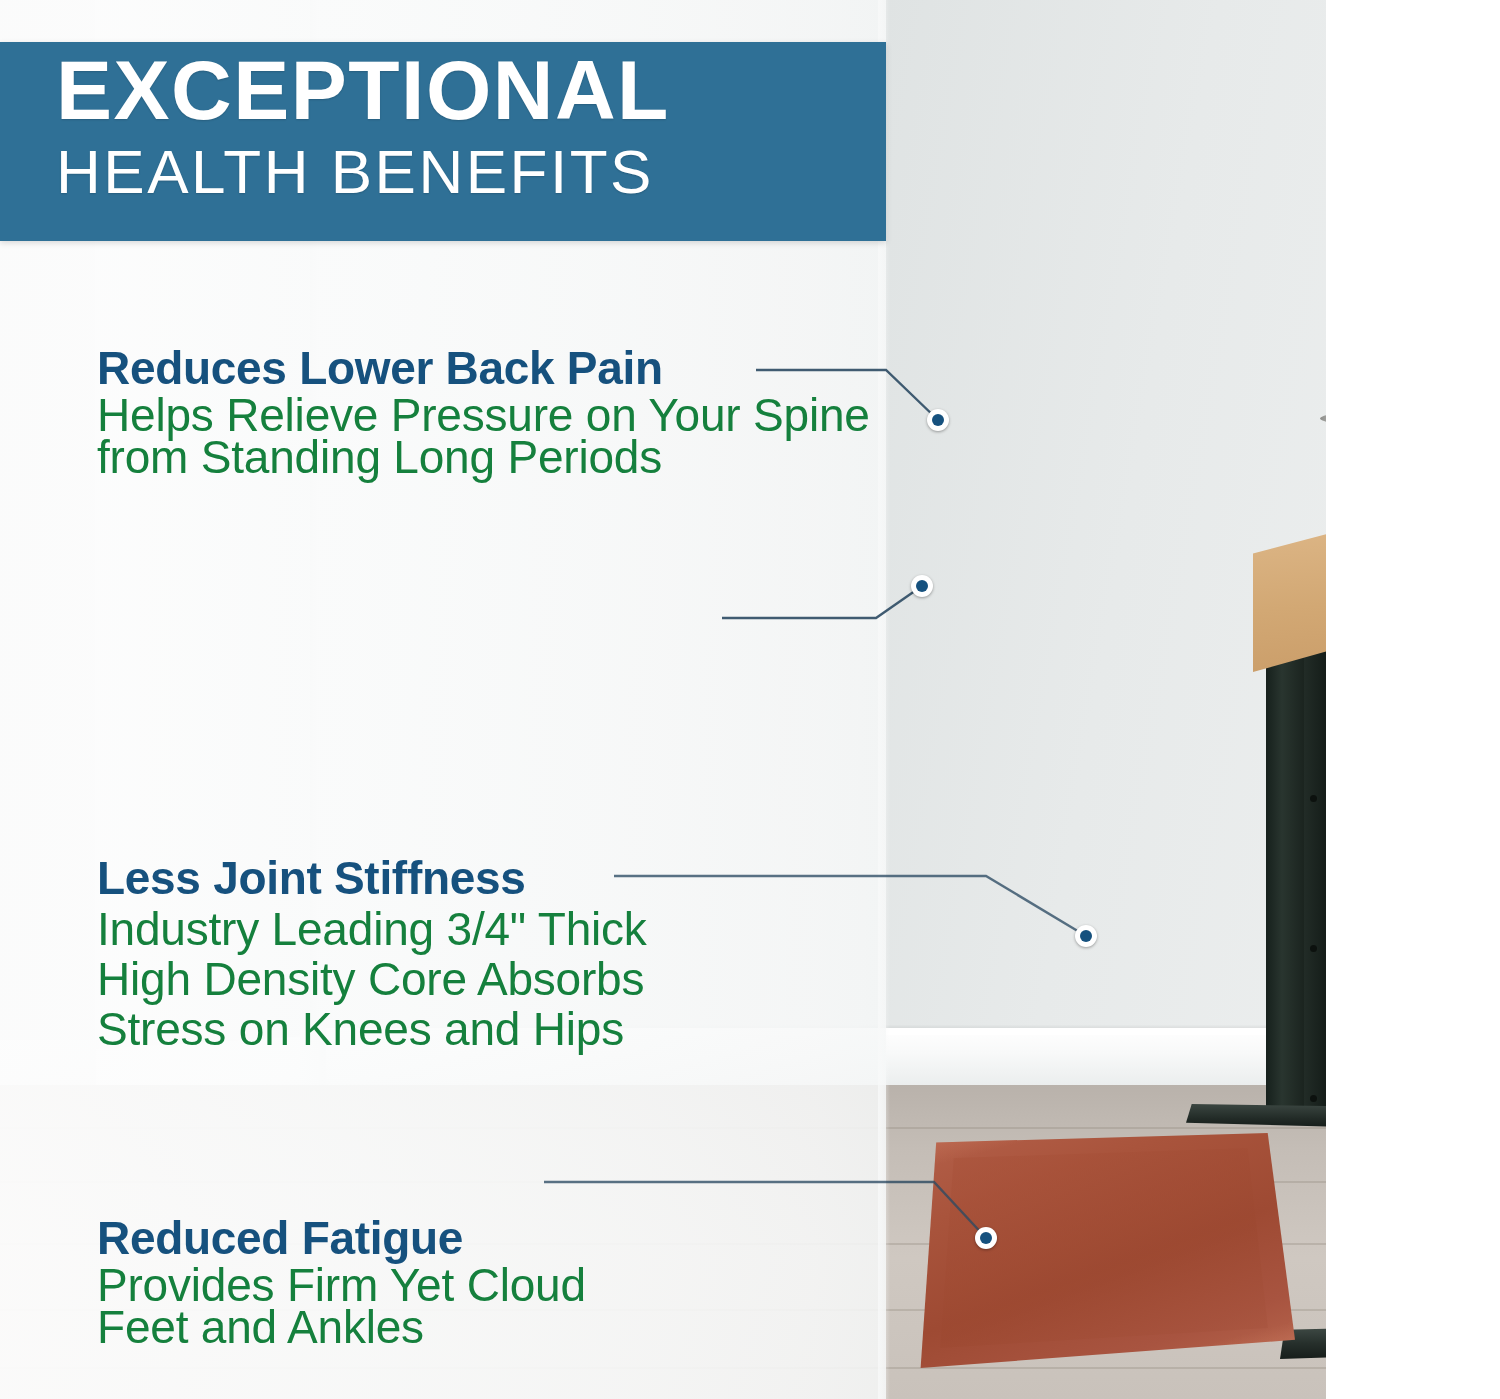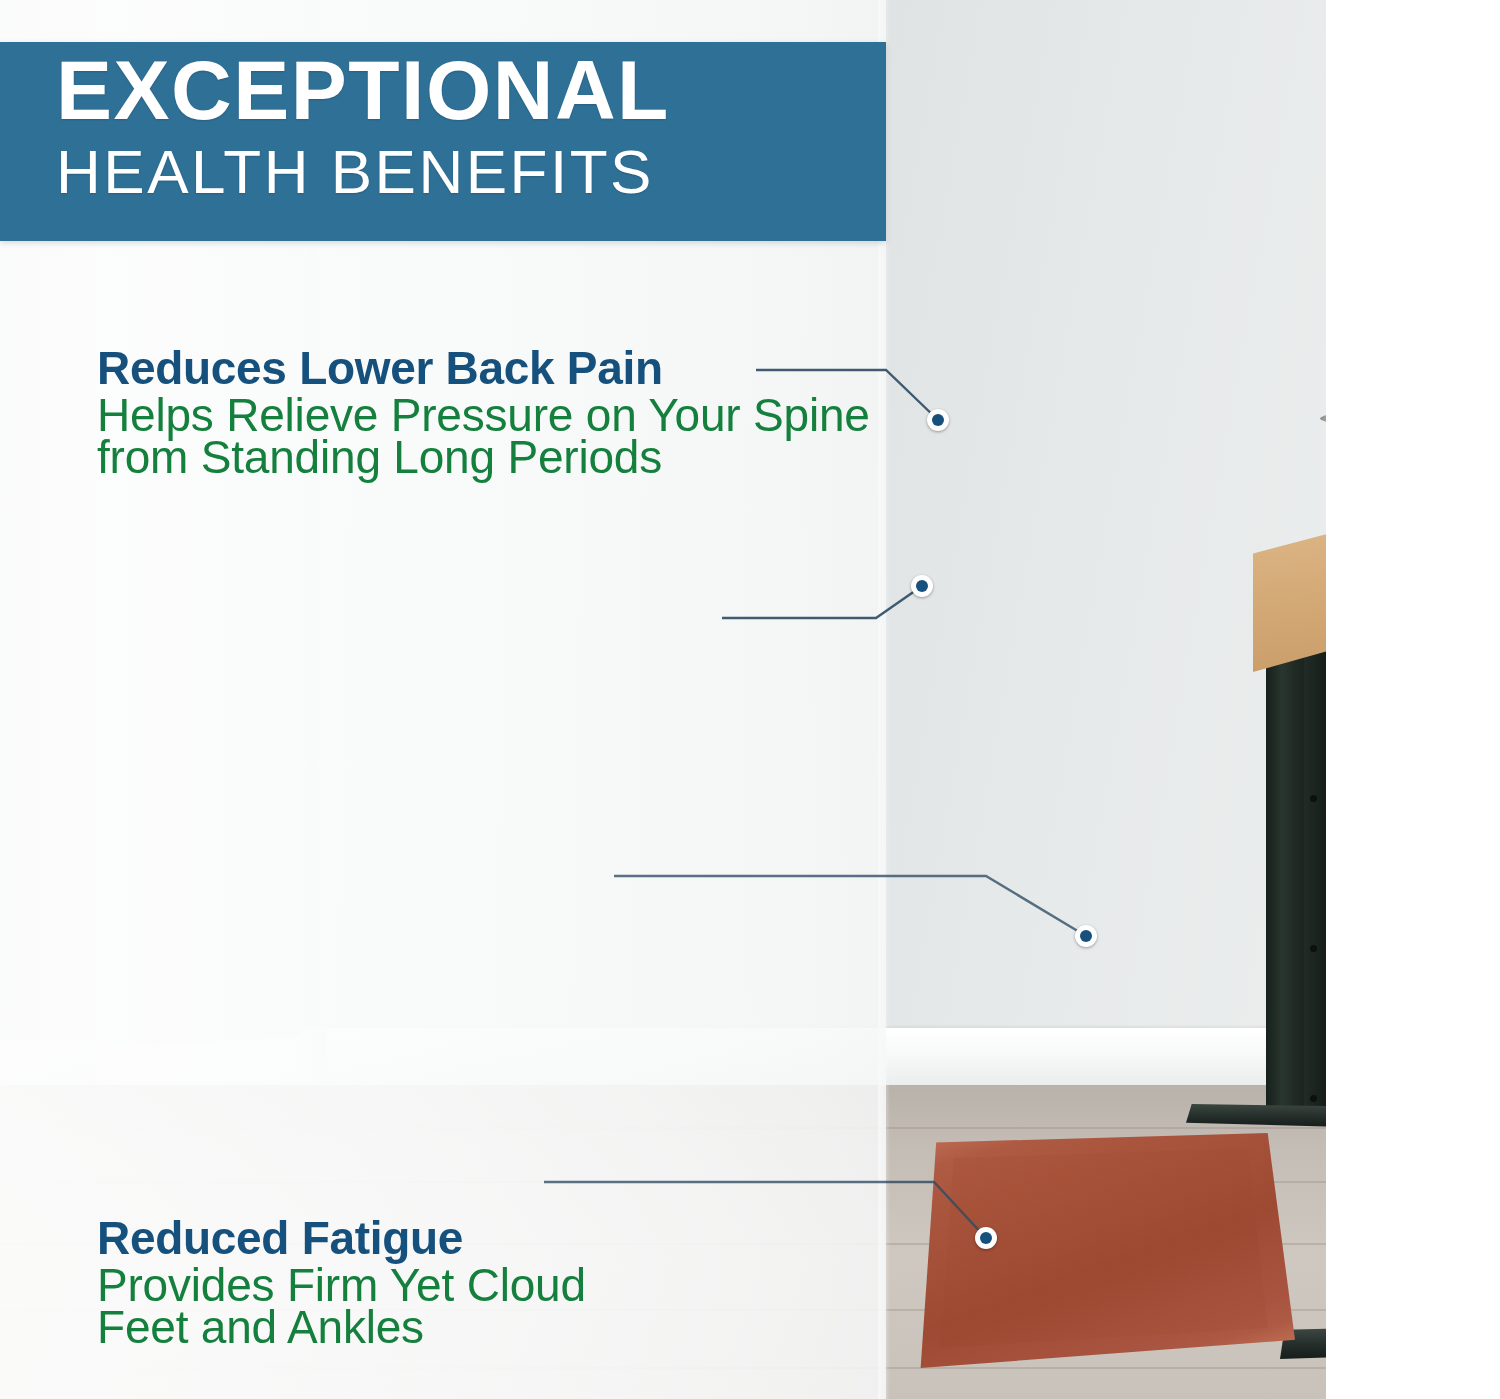--- a/index.html
+++ b/index.html
@@ -248,20 +248,26 @@
       <i></i>
     </div>
 
   <div class="benefit" style="top:342px">
     <div class="b-title">Reduces Lower Back Pain</div>
     <div class="b-sub">Helps Relieve Pressure on Your Spine</div>
     <div class="b-sub">from Standing Long Periods</div>
   </div>
 
 
+  <div class="benefit" style="top:852px">
+    <div class="b-title">Less Joint Stiffness</div>
+    <div class="b-sub wide">Industry Leading 3/4" Thick</div>
+    <div class="b-sub wide">High Density Core Absorbs</div>
+    <div class="b-sub wide">Stress on Knees and Hips</div>
+  </div>
 
   <div class="benefit" style="top:1212px">
     <div class="b-title">Reduced Fatigue</div>
     <div class="b-sub">Provides Firm Yet Cloud</div>
     <div class="b-sub">Feet and Ankles</div>
   </div>
 
 </div>
 
 </body></html>

